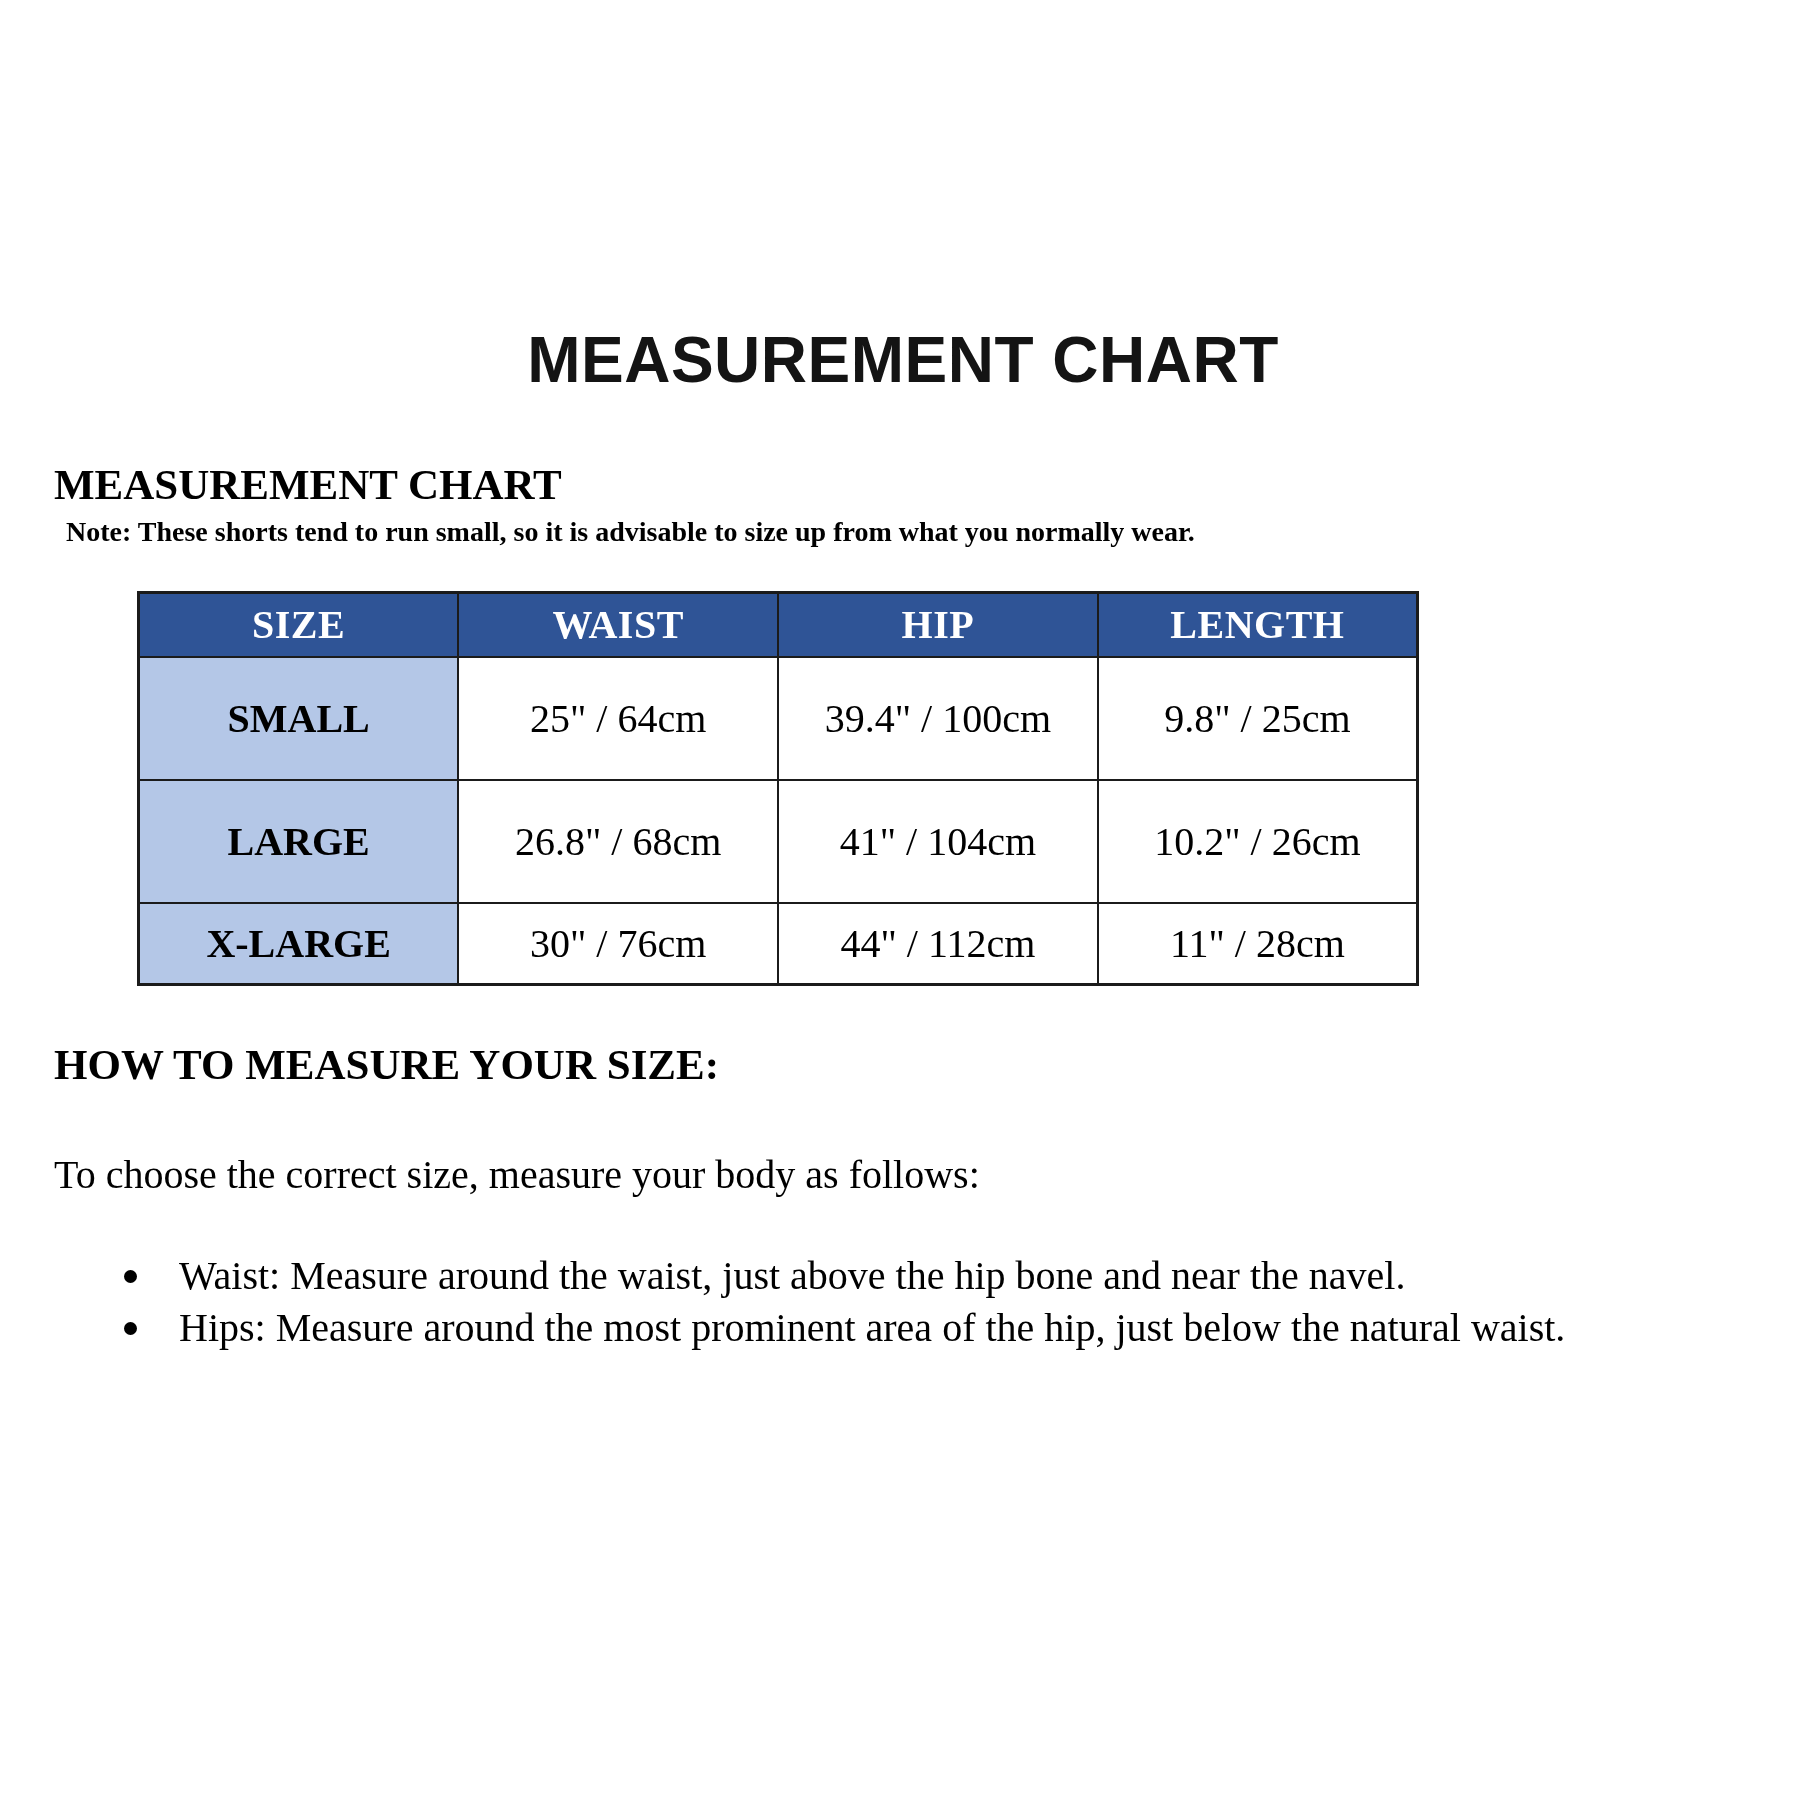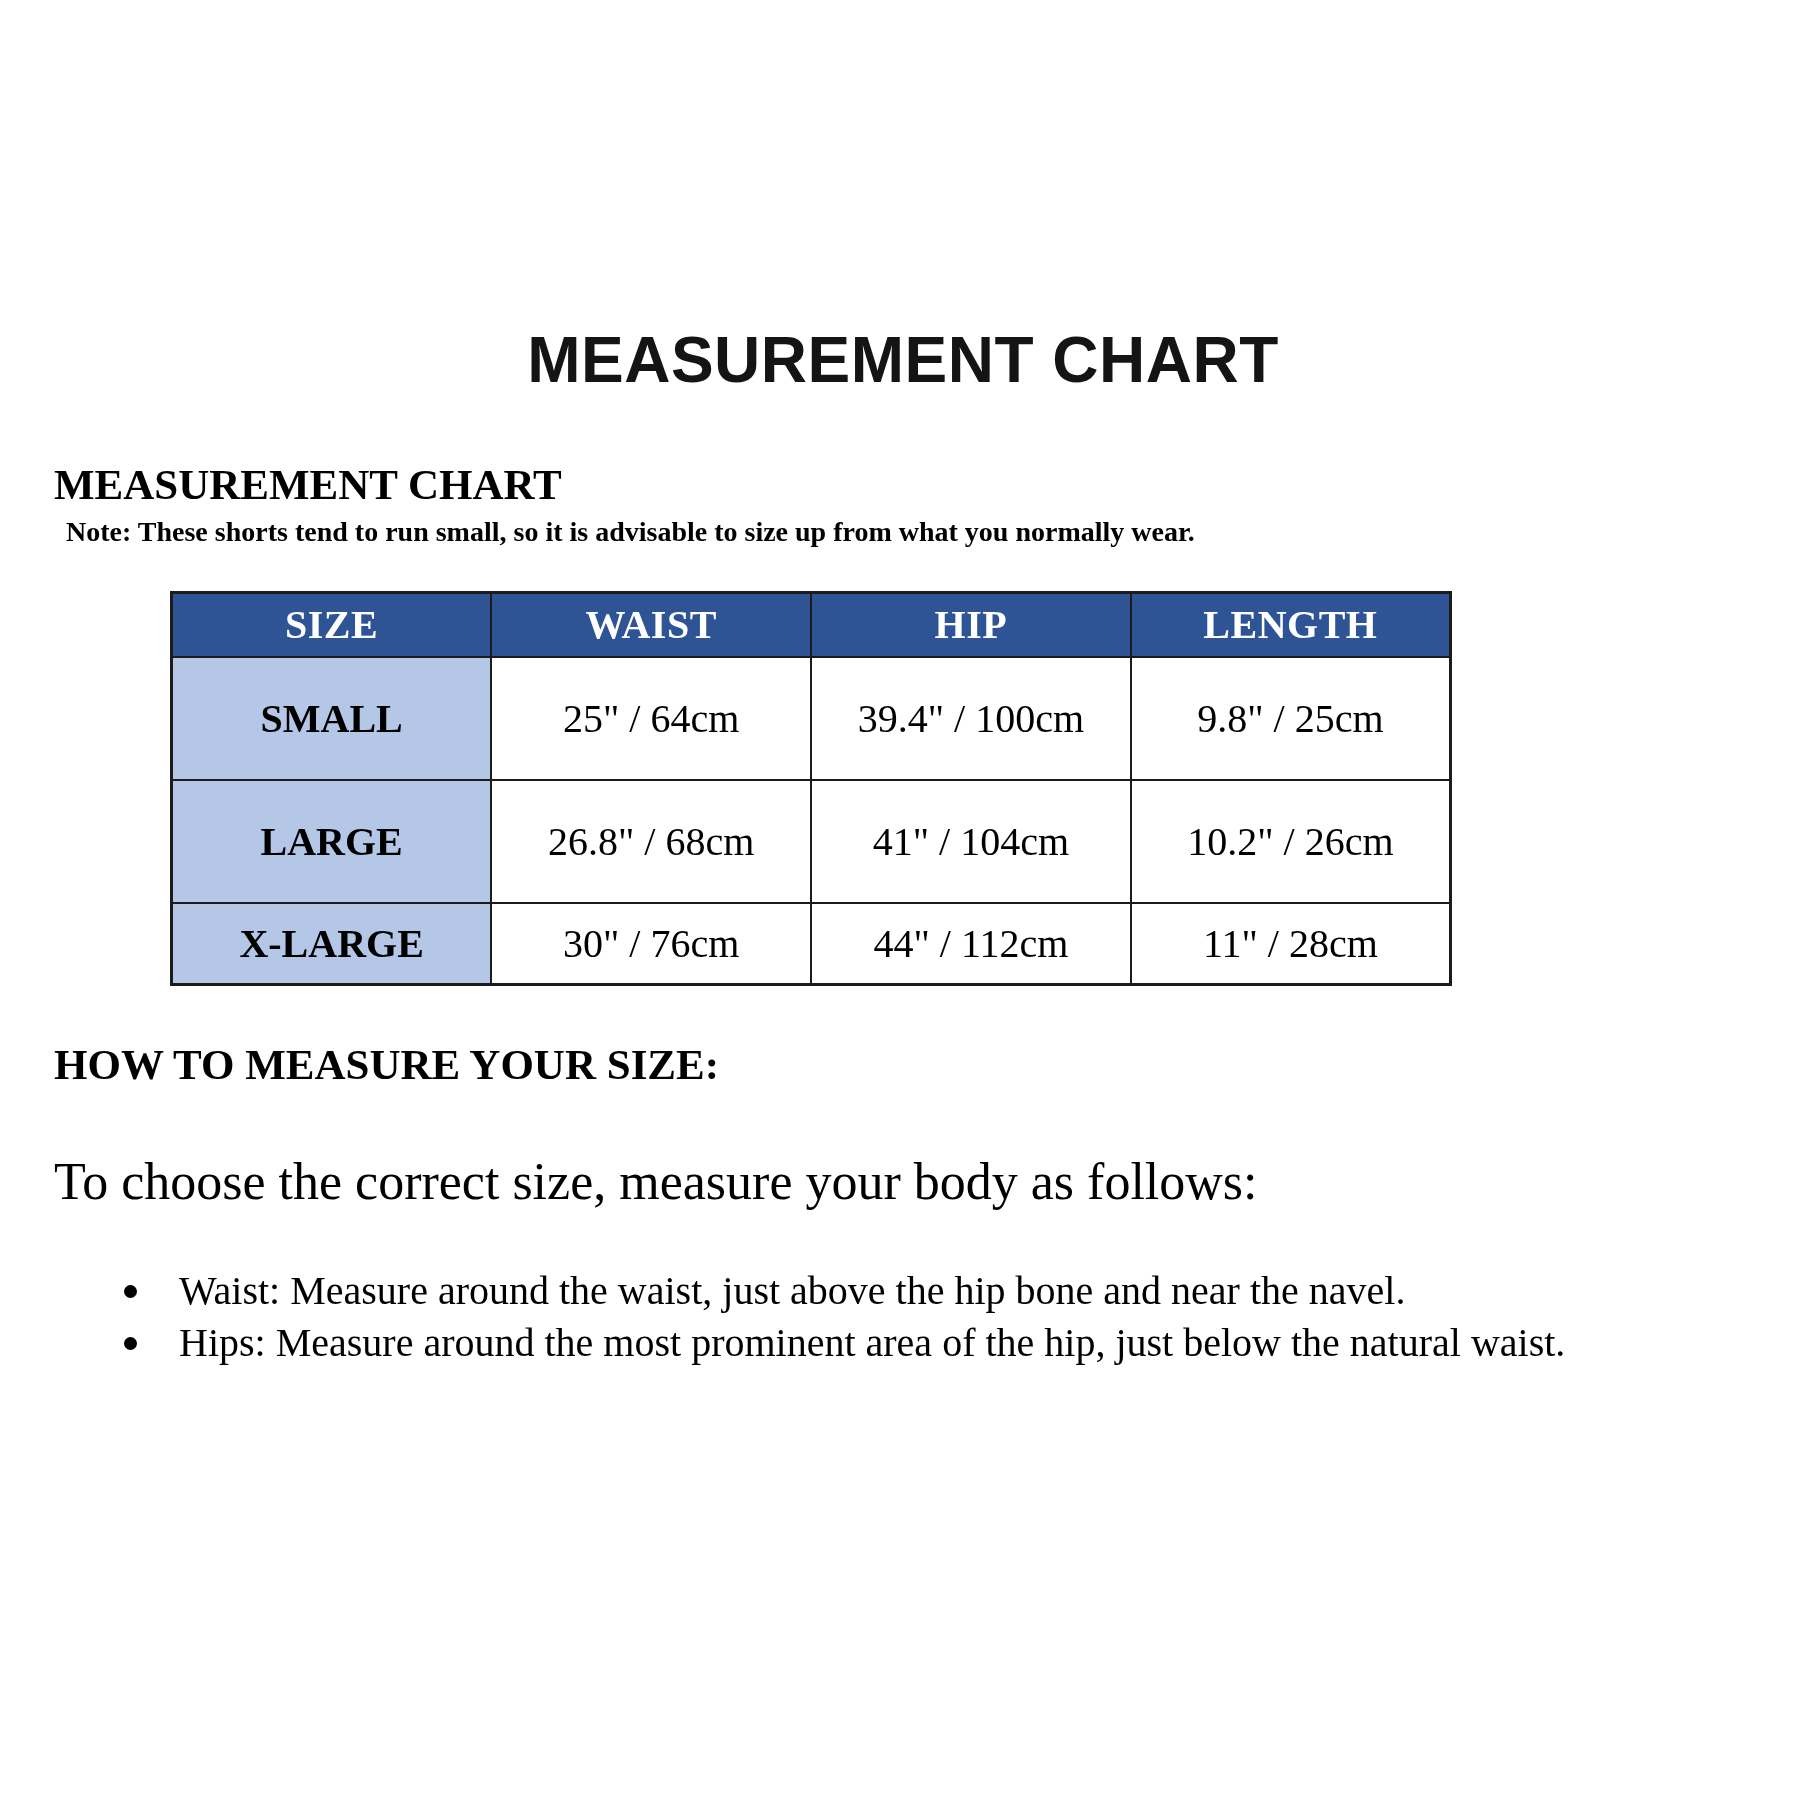--- a/index.html
+++ b/index.html
@@ -34,21 +34,21 @@
   .note {
     font-size: 28px;
     margin: 6px 0 0 12px;
     line-height: 1.2;
     font-weight: bold;
   }
   table.size-table {
     border-collapse: collapse;
     table-layout: fixed;
     width: 1282px;
-    margin: 42px 0 0 116px;
+    margin: 42px 0 0 83px;
     border: 3px solid #1b1b1b;
   }
   table.size-table th,
   table.size-table td {
     border: 2px solid #1b1b1b;
     text-align: center;
     vertical-align: middle;
     padding: 0;
     width: 25%;
   }
@@ -71,21 +71,21 @@
   tr.r-tall td { height: 123px; }
   tr.r-short td { height: 82px; }
   .how-to-heading {
     font-size: 43px;
     font-weight: 700;
     margin: 54px 0 0 0;
     line-height: 1.15;
     font-family: Liberation Serif, serif;
   }
   .how-to-intro {
-    font-size: 52px;
+    font-size: 40px;
     margin: 62px 0 0 0;
     line-height: 1.2;
   }
   ul.measure-list {
     list-style: none;
     margin: 52px 0 0 0;
     padding: 0;
   }
   ul.measure-list li {
     position: relative;

